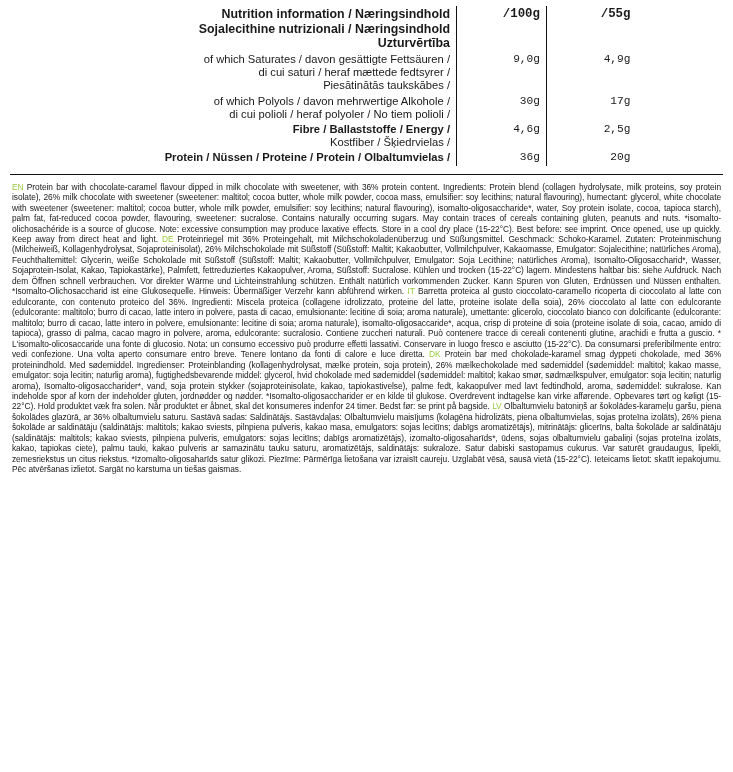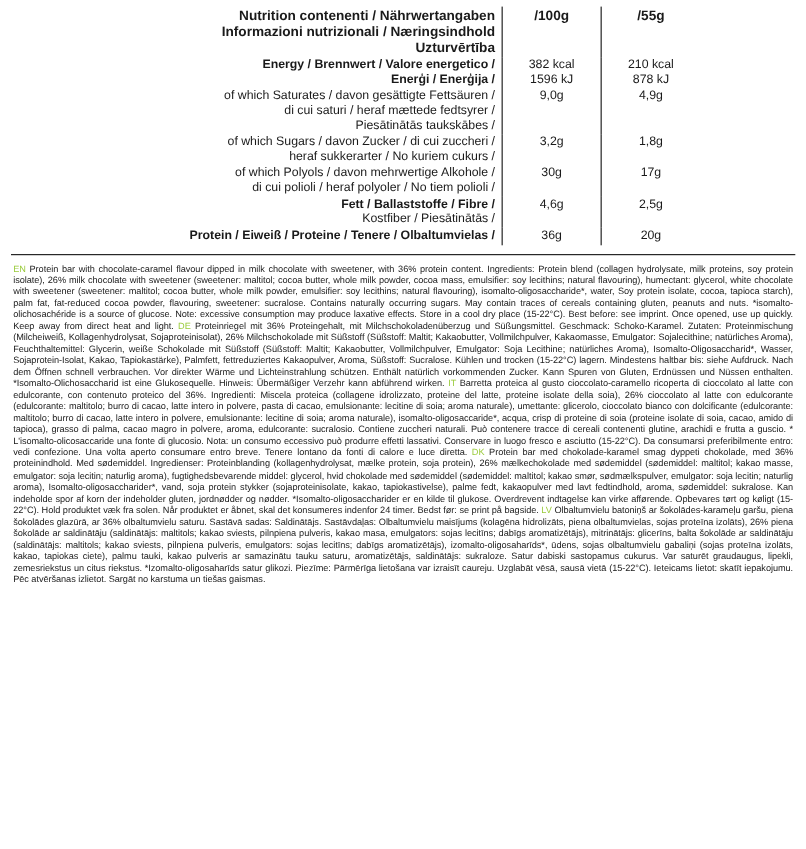--- a/index.html
+++ b/index.html
@@ -35,23 +35,24 @@
     padding: 1px 6px;
     vertical-align: top;
   }
   td.label {
     text-align: right;
     width: 360px;
     padding-right: 9px;
   }
   td.col {
     width: 90px;
-    text-align: center;
+    text-align: right;
     padding-left: 9px;
     border-left: 1.4px solid #111;
+    font-family: Liberation Mono, monospace;
   }
   .hdr td { font-weight: bold; }
   .hdr td.label { font-size: 12.4px; }
   .hdr td.col { font-size: 12.4px; font-weight: bold; }
   .b { font-weight: bold; }
   .line2 { display: block; }
   .hdrline { display:block; }
 
   
   .hr-thick {
@@ -77,101 +78,75 @@
 </head>
 <body>
 
 <div class="page">
 
   <div class="nutrition-wrap">
     <table class="nutrition">
       <tbody>
           <tr class="hdr">
         <td class="label">
-          <span class="hdrline">Nutrition contenenti / Nährwertangaben</span>
-          <span class="hdrline">Informazioni nutrizionali / Næringsindhold</span>
+          <span class="hdrline">Nutrition information / Næringsindhold</span>
+          <span class="hdrline">Sojalecithine nutrizionali / Næringsindhold</span>
           <span class="hdrline">Uzturvērtība</span>
         </td>
         <td class="col">/100g</td>
         <td class="col">/55g</td>
       </tr>
 
-      <tr>
-        <td class="label">
-          <span class="line2 b">Energy / Brennwert / Valore energetico /</span>
-          <span class="line2 b">Enerģi / Enerģija /</span>
-        </td>
-        <td class="col">
-          <span class="line2">382 kcal</span>
-          <span class="line2">1596 kJ</span>
-        </td>
-        <td class="col">
-          <span class="line2">210 kcal</span>
-          <span class="line2">878 kJ</span>
-        </td>
-      </tr>
 
 
       <tr>
         <td class="label">
           <span class="line2">of which Saturates / davon gesättigte Fettsäuren /</span>
           <span class="line2">di cui saturi / heraf mættede fedtsyrer /</span>
           <span class="line2">Piesātinātās taukskābes /</span>
         </td>
         <td class="col">
           <span class="line2">9,0g</span>
         </td>
         <td class="col">
           <span class="line2">4,9g</span>
         </td>
       </tr>
 
 
-      <tr>
-        <td class="label">
-          <span class="line2">of which Sugars / davon Zucker / di cui zuccheri /</span>
-          <span class="line2">heraf sukkerarter / No kuriem cukurs /</span>
-        </td>
-        <td class="col">
-          <span class="line2">3,2g</span>
-        </td>
-        <td class="col">
-          <span class="line2">1,8g</span>
-        </td>
-      </tr>
 
       <tr>
         <td class="label">
           <span class="line2">of which Polyols / davon mehrwertige Alkohole /</span>
           <span class="line2">di cui polioli / heraf polyoler / No tiem polioli /</span>
         </td>
         <td class="col">
           <span class="line2">30g</span>
         </td>
         <td class="col">
           <span class="line2">17g</span>
         </td>
       </tr>
 
       <tr>
         <td class="label">
-          <span class="line2 b">Fett / Ballaststoffe / Fibre /</span>
-          <span class="line2">Kostfiber / Piesātinātās /</span>
+          <span class="line2 b">Fibre / Ballaststoffe / Energy /</span>
+          <span class="line2">Kostfiber / Šķiedrvielas /</span>
         </td>
         <td class="col">
           <span class="line2">4,6g</span>
         </td>
         <td class="col">
           <span class="line2">2,5g</span>
         </td>
       </tr>
 
       <tr>
         <td class="label">
-          <span class="line2 b">Protein / Eiweiß / Proteine / Tenere / Olbaltumvielas /</span>
+          <span class="line2 b">Protein / Nüssen / Proteine / Protein / Olbaltumvielas /</span>
         </td>
         <td class="col">
           <span class="line2">36g</span>
         </td>
         <td class="col">
           <span class="line2">20g</span>
         </td>
       </tr>
 
     </tbody>

